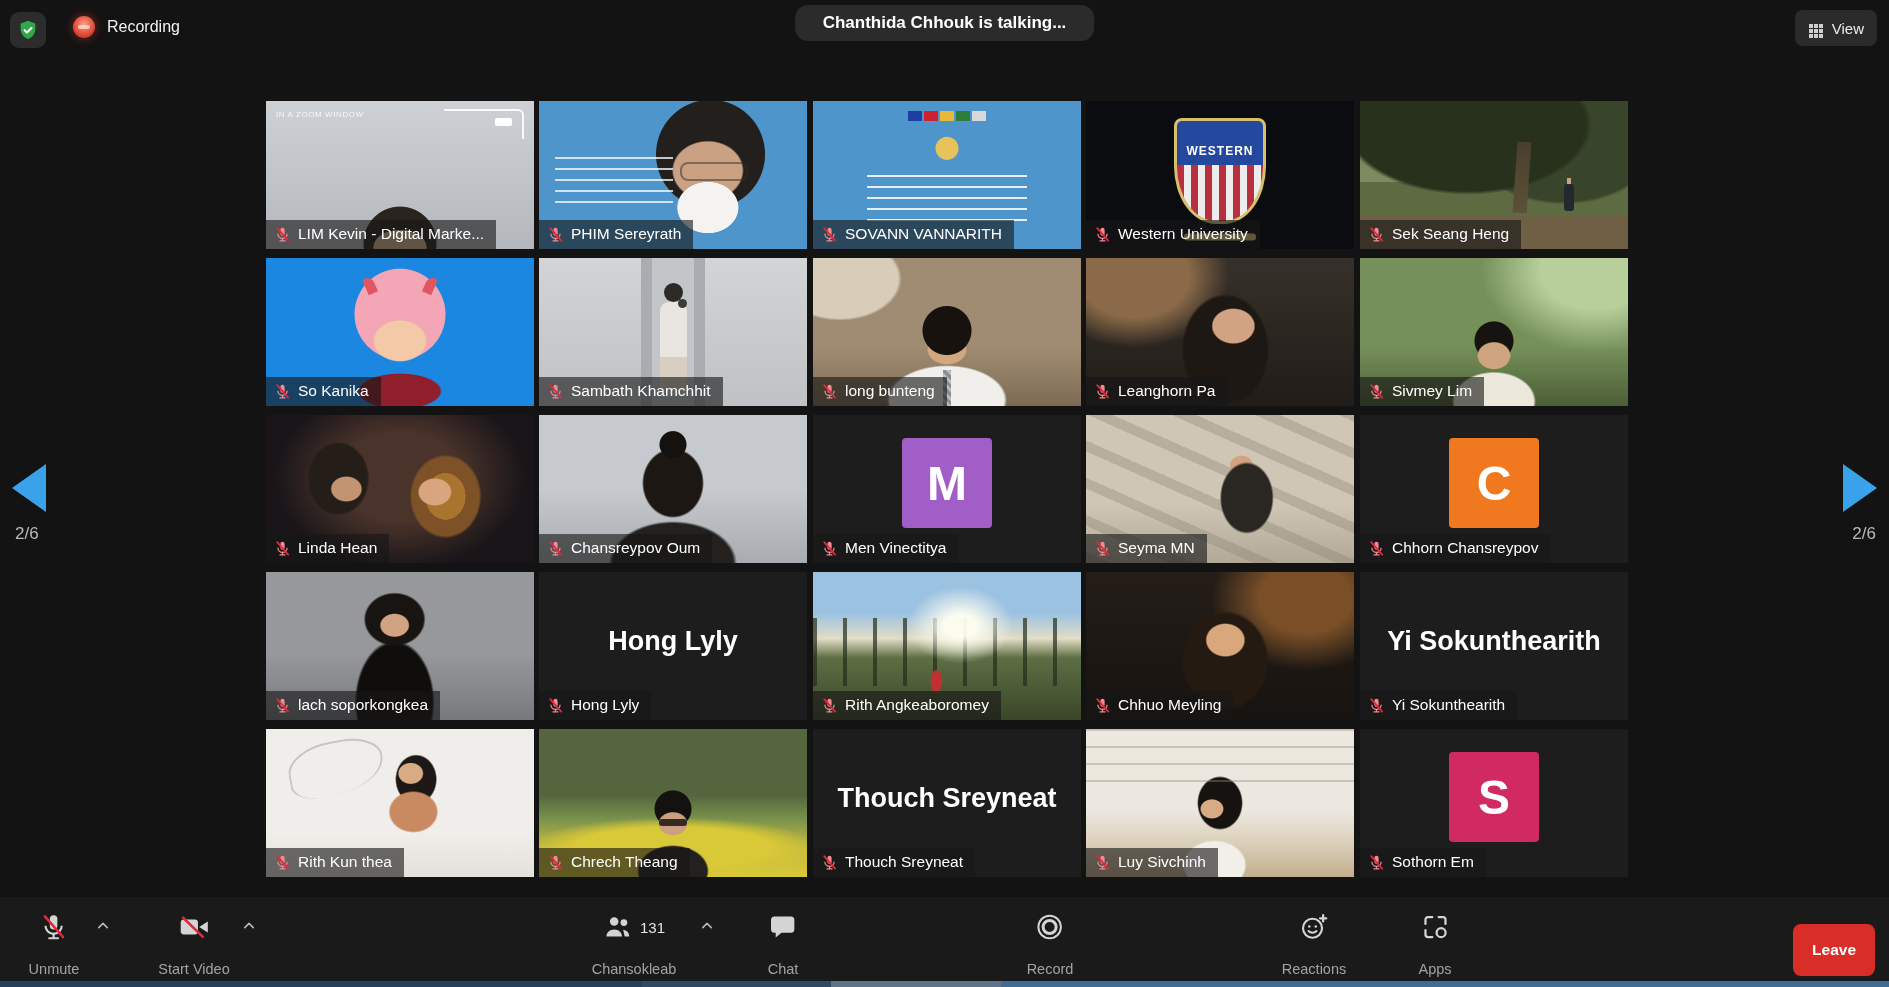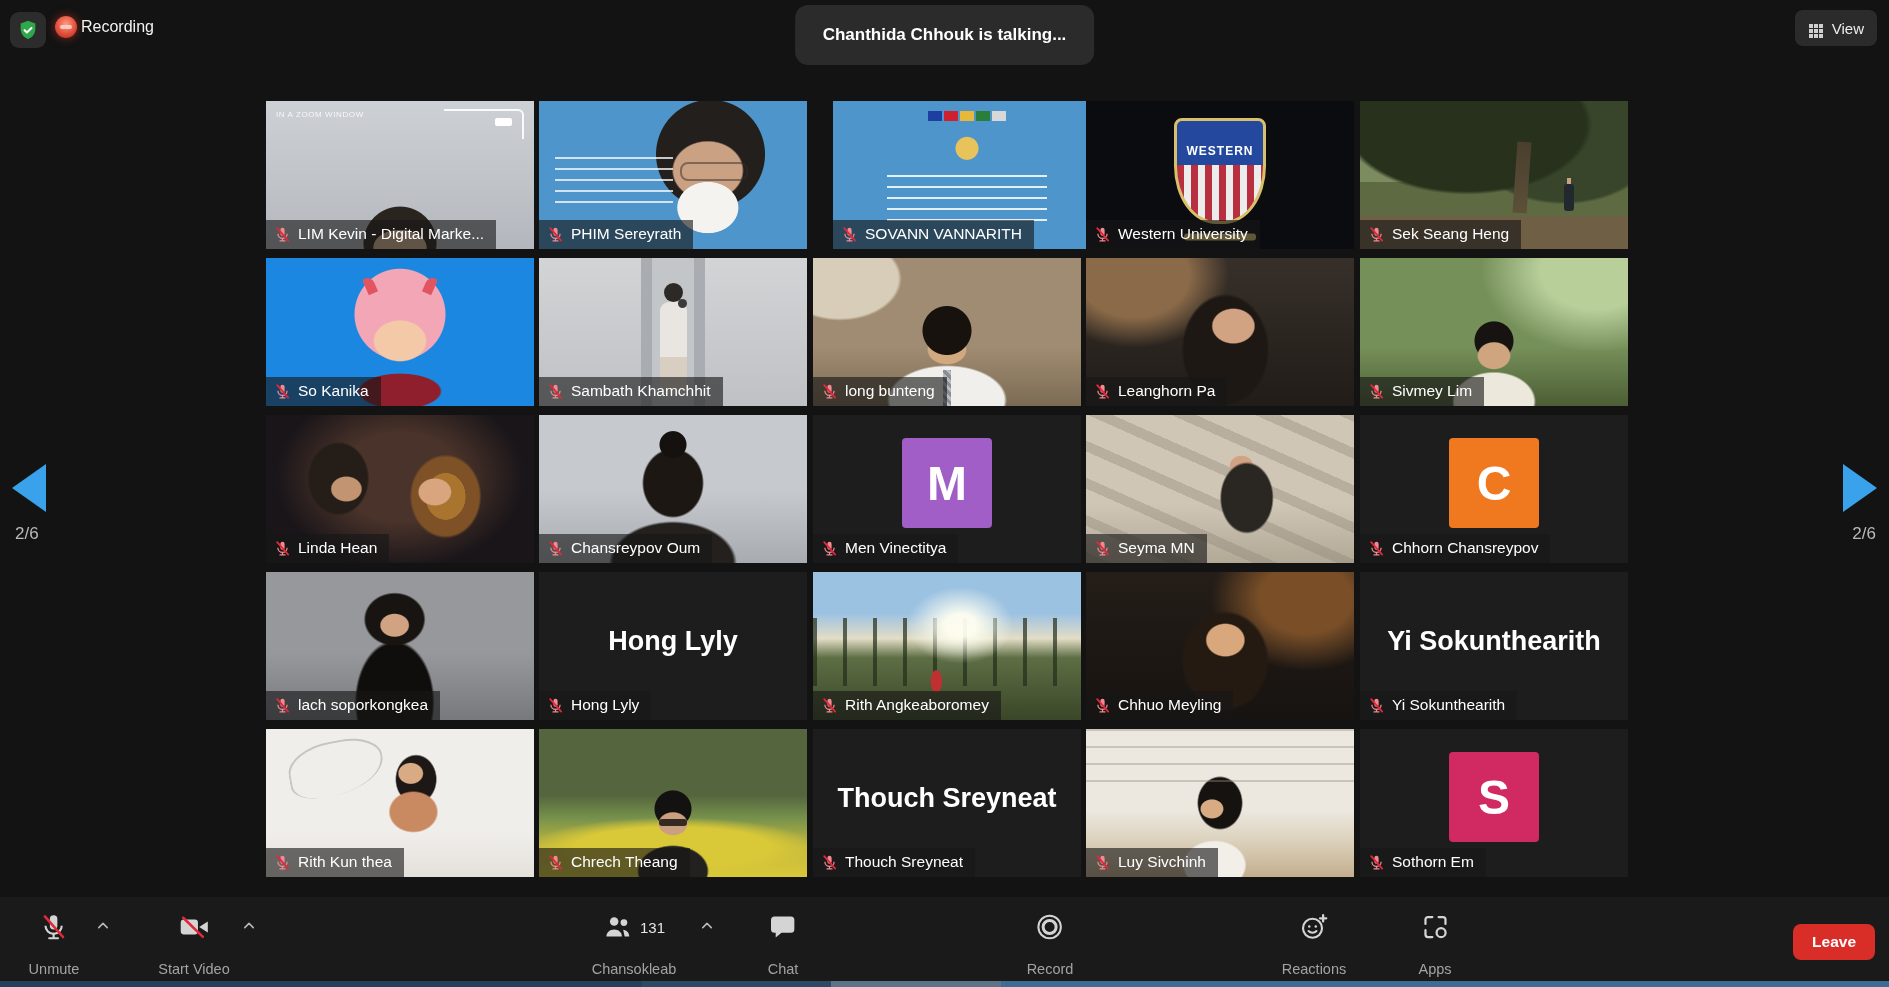--- a/index.html
+++ b/index.html
@@ -2,29 +2,29 @@
 <html><head>
 <meta charset="utf-8">
 <style>
   html,body{margin:0;padding:0;background:#131313;}
   #app{position:relative;width:1889px;height:987px;overflow:hidden;background:#131313;
        font-family:"Liberation Sans","DejaVu Sans",sans-serif;color:#fff;}
 
   
   .shield-btn{position:absolute;left:10px;top:12px;width:36px;height:36px;border-radius:9px;
     background:#2c2c2c;display:flex;align-items:center;justify-content:center;}
-  .rec-group{position:absolute;left:55px;top:16px;display:flex;align-items:center;gap:4px;}
+  .rec-group{position:absolute;left:73px;top:16px;display:flex;align-items:center;gap:12px;}
   .rec-dot{width:22px;height:22px;border-radius:50%;
     background:radial-gradient(circle at 50% 38%,#ff9c86,#e14f3c 55%,#b52a1d 95%);
     box-shadow:0 0 10px rgba(230,60,40,.55);position:relative;}
   .rec-dot::after{content:"";position:absolute;left:5px;top:9px;width:12px;height:4px;border-radius:2px;
     background:rgba(255,225,215,.75);}
   .rec-label{font-size:16px;color:#f2f2f2;}
   .talk-banner{position:absolute;left:50%;top:5px;transform:translateX(-50%);
-    background:#2b2b2b;border-radius:13px;padding:20px 28px;font-size:17px;font-weight:bold;color:#fff;}
+    background:#2b2b2b;border-radius:13px;padding:8px 28px;font-size:17px;font-weight:bold;color:#fff;}
   .view-btn{position:absolute;right:12px;top:10px;height:36px;background:#2b2b2b;border-radius:8px;
     display:flex;align-items:center;gap:9px;padding:0 13px;font-size:15px;color:#ececec;cursor:default;}
   .grid9{width:4px;height:4px;background:#cfcfcf;position:relative;margin:5px 10px 10px 1px;
     box-shadow:5px 0 #cfcfcf,10px 0 #cfcfcf,0 5px #cfcfcf,5px 5px #cfcfcf,10px 5px #cfcfcf,
                0 10px #cfcfcf,5px 10px #cfcfcf,10px 10px #cfcfcf;}
 
   
   .nav-left{position:absolute;left:12px;top:464px;width:0;height:0;
     border-top:24px solid transparent;border-bottom:24px solid transparent;border-right:34px solid #39a2ea;}
   .nav-right{position:absolute;right:12px;top:464px;width:0;height:0;
@@ -192,21 +192,21 @@
     display:flex;flex-direction:column;align-items:center;justify-content:space-between;
     padding:13px 0 10px;box-sizing:border-box;background:none;border:none;cursor:default;}
   .tb-iconrow{display:flex;align-items:center;gap:7px;height:34px;}
   .tb-count{font-size:15px;color:#e4e4e4;}
   .tb-label{font-size:14.5px;color:#a3a3a3;white-space:nowrap;}
   .tb-label.green{color:#2bd15b;}
   .tb-caret{position:absolute;top:20px;transform:translateX(-50%);background:none;border:none;
     padding:0;cursor:default;line-height:0;}
   .share-sq{width:31px;height:31px;border-radius:7px;background:#2bd15b;
     display:flex;align-items:center;justify-content:center;}
-  .leave-btn{position:absolute;right:14px;top:27px;height:36px;padding:0 19px;border:none;
+  .leave-btn{position:absolute;right:14px;top:27px;height:52px;padding:0 19px;border:none;
     border-radius:8px;background:#d92d28;color:#fff;font-size:15.5px;font-weight:bold;
     font-family:inherit;cursor:default;z-index:2;}
   #taskbar-strip{position:absolute;left:0;bottom:0;width:100%;height:6px;z-index:1;
     background:linear-gradient(90deg,#24405b 0 34%,#2c4a66 34% 44%,#5d7488 44% 53%,#3f6c96 53% 100%);}
 </style>
 </head>
 <body>
 
 <div id="app">
 
@@ -250,21 +250,21 @@
         <div class="plabel">
           <span style="line-height: 0;"><svg width="17" height="17" viewBox="0 0 24 24">
               <rect x="9" y="2.5" width="6" height="11.5" rx="3" fill="#ef8b92"></rect>
               <path d="M5.5 11a6.5 6.5 0 0 0 13 0" fill="none" stroke="#ef8b92" stroke-width="1.8"></path>
               <path d="M12 17.5V21M8.5 21h7" stroke="#ef8b92" stroke-width="1.8" stroke-linecap="round"></path>
               <path d="M4.5 3L20 20.5" stroke="#e0293a" stroke-width="2.6" stroke-linecap="round"></path>
             </svg></span>
           <span>PHIM Sereyrath</span>
         </div>
       </div>
-      <div class="tile" style="left: 813px; top: 101px; margin-left: 20px;">
+      <div class="tile" style="left: 813px; top: 101px;">
         <div class="art art-vannarith"></div>
         <div class="plabel">
           <span style="line-height: 0;"><svg width="17" height="17" viewBox="0 0 24 24">
               <rect x="9" y="2.5" width="6" height="11.5" rx="3" fill="#ef8b92"></rect>
               <path d="M5.5 11a6.5 6.5 0 0 0 13 0" fill="none" stroke="#ef8b92" stroke-width="1.8"></path>
               <path d="M12 17.5V21M8.5 21h7" stroke="#ef8b92" stroke-width="1.8" stroke-linecap="round"></path>
               <path d="M4.5 3L20 20.5" stroke="#e0293a" stroke-width="2.6" stroke-linecap="round"></path>
             </svg></span>
           <span>SOVANN VANNARITH</span>
         </div>

